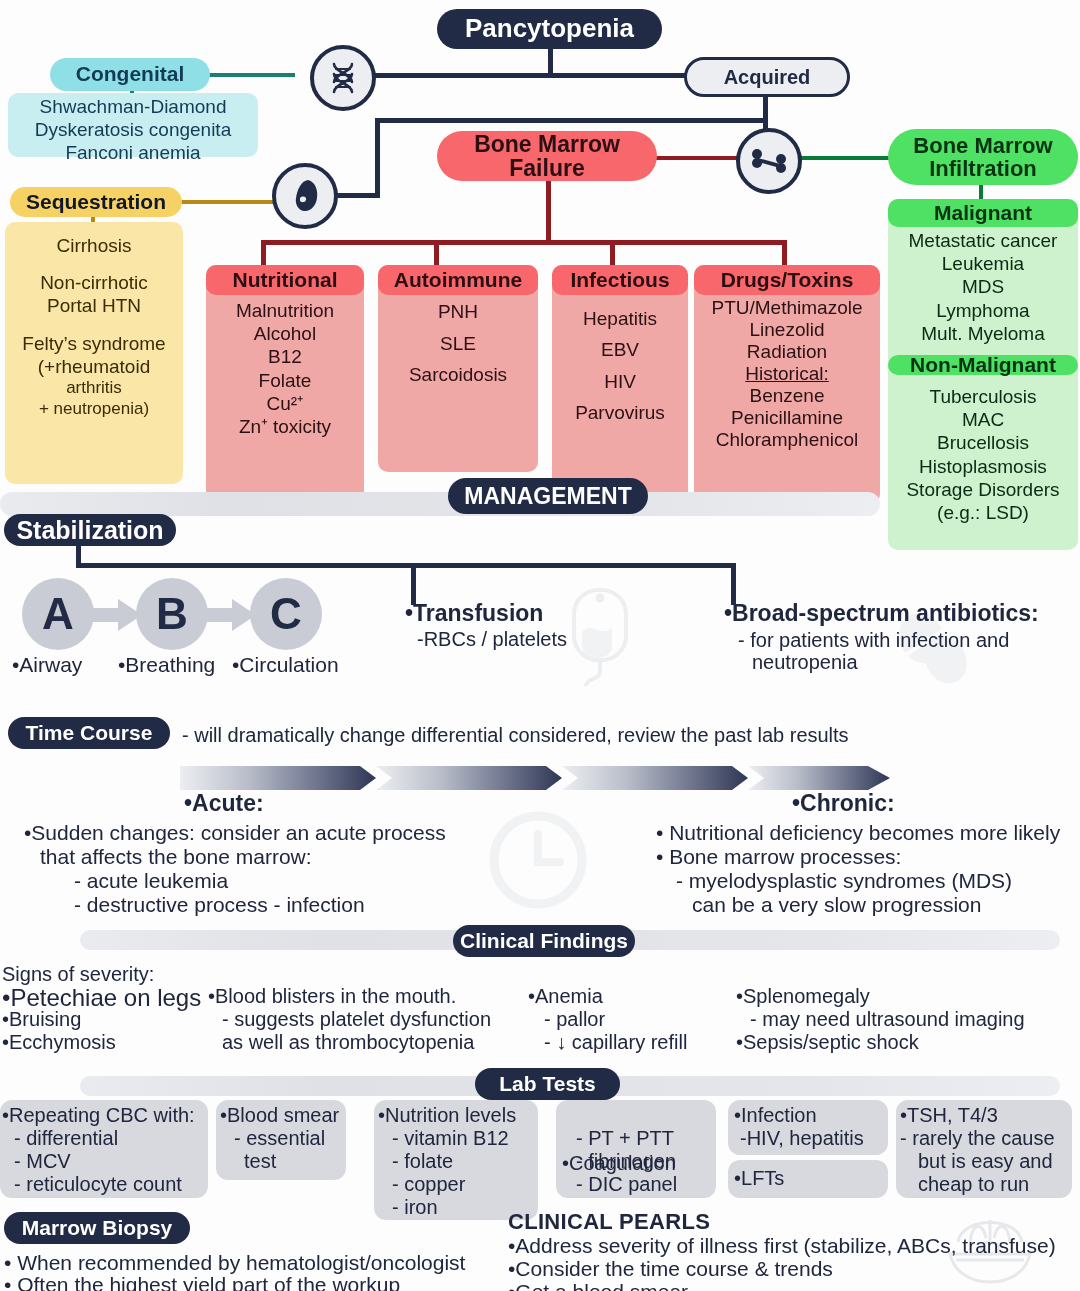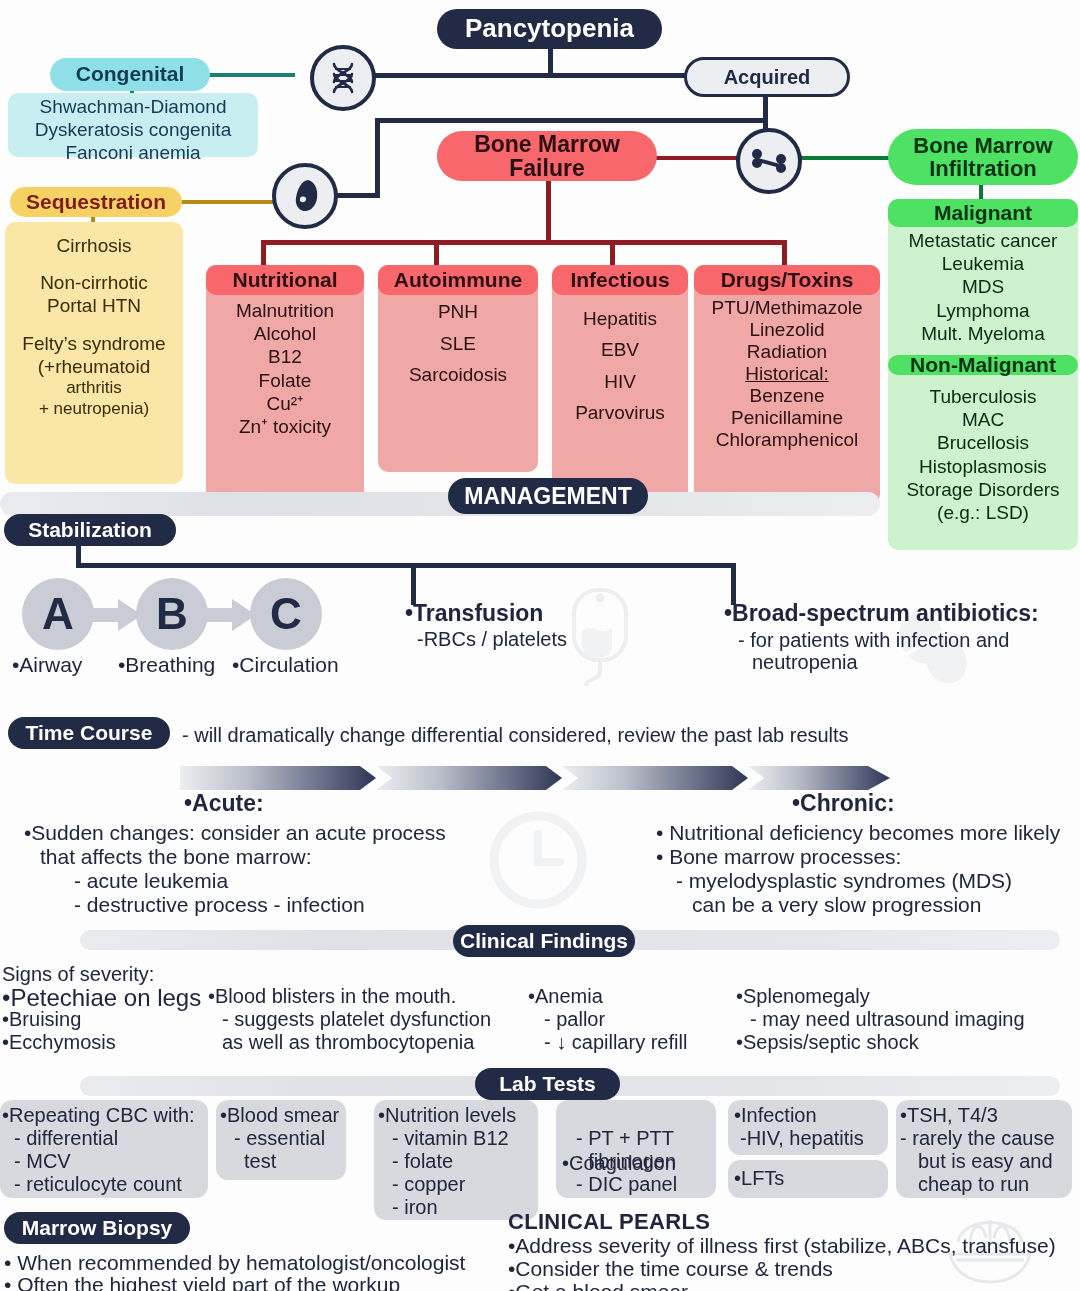--- a/index.html
+++ b/index.html
@@ -92,21 +92,21 @@
 <div class="pill abs" style="left:50px;top:58px;width:160px;height:33px;font-size:21px;background:#8fdfe6;color:#123b55;">
   <span>Congenital</span>
 </div>
 
 <div class="box bluebody" style="left:8px;top:93px;width:250px;height:62px;font-size:19px;padding-top:2px;">
   <div>Shwachman-Diamond</div>
   <div>Dyskeratosis congenita</div>
   <div>Fanconi anemia</div>
 </div>
 
-<div class="pill abs" style="left:10px;top:187px;width:172px;height:30px;font-size:21px;background:#f6d265;color:#7f1d1d;">
+<div class="pill abs" style="left:10px;top:187px;width:172px;height:30px;font-size:21px;background:#f6d265;color:#0f172a;">
   <span>Sequestration</span>
 </div>
 
 <div class="box yellowbody" style="left:5px;top:222px;width:178px;height:250px;font-size:19px;padding-top:12px;">
   <div>Cirrhosis</div>
   <div style="height:14px"></div>
   <div>Non-cirrhotic</div>
   <div>Portal HTN</div>
   <div style="height:14px"></div>
   <div>Felty’s syndrome</div>
@@ -218,21 +218,21 @@
 </div>
 <div class="hdr greenhdr" style="left:888px;top:355px;width:190px;height:20px;font-size:21px;">
   <span>Non-Malignant</span>
 </div>
 
 <div class="graybar" style="left:0px;top:492px;width:880px;height:24px;"></div>
 <div class="pill navy abs" style="left:448px;top:478px;width:200px;height:36px;font-size:23px;">
   <span>MANAGEMENT</span>
 </div>
 
-<div class="pill navy abs" style="left:4px;top:514px;width:172px;height:32px;font-size:21px;">
+<div class="pill navy abs" style="left:4px;top:514px;width:172px;height:32px;font-size:25px;">
   <span>Stabilization</span>
 </div>
 
 <div class="line abs" style="left:76px;top:546px;width:5px;height:22px;"></div>
 <div class="line abs" style="left:76px;top:563px;width:660px;height:5px;"></div>
 <div class="line abs" style="left:411px;top:563px;width:5px;height:42px;"></div>
 <div class="line abs" style="left:731px;top:563px;width:5px;height:42px;"></div>
 
 <div class="circleGray" style="left:22px;top:578px;width:72px;height:72px;font-size:44px;">
   <span>A</span>

